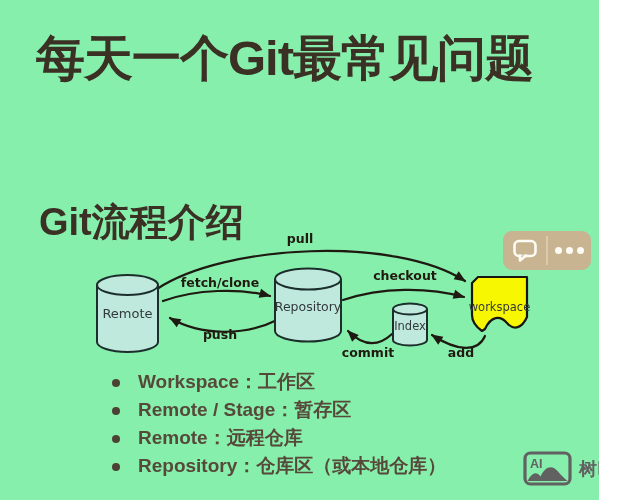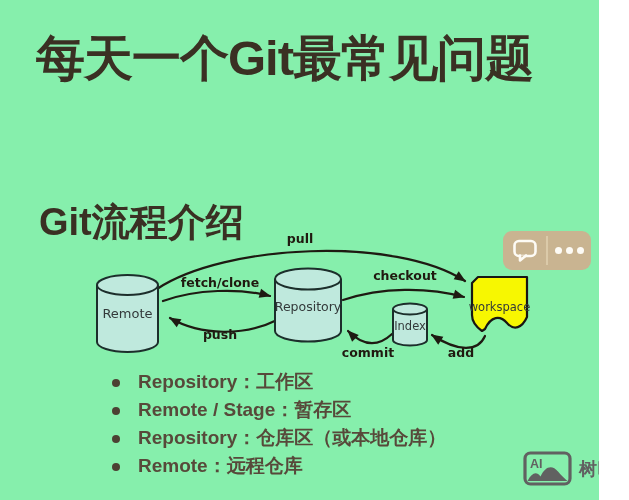--- a/index.html
+++ b/index.html
@@ -194,33 +194,33 @@
           <i></i>
           <i></i>
           <i></i>
         </span>
     </button>
   </div>
 
   <ul class="legend">
     <li>
       <span class="bullet"></span>
-      <span>Repository：工作区</span>
+      <span>Workspace：工作区</span>
     </li>
     <li>
       <span class="bullet"></span>
       <span>Remote / Stage：暂存区</span>
     </li>
     <li>
       <span class="bullet"></span>
+      <span>Remote：远程仓库</span>
+    </li>
+    <li>
+      <span class="bullet"></span>
       <span>Repository：仓库区（或本地仓库）</span>
-    </li>
-    <li>
-      <span class="bullet"></span>
-      <span>Remote：远程仓库</span>
     </li>
   </ul>
 
   <div class="watermark">
     <svg width="49" height="35" viewBox="0 0 49 35">
       <rect x="2" y="2" width="45" height="31" rx="5.5" fill="none" stroke="#616161" stroke-width="3.2"></rect>
       <text x="7" y="16.5" font-size="12.5" font-weight="bold" fill="#616161" font-family="Liberation Sans, sans-serif">AI</text>
       <path d="M4.5 30 C9 21.5, 13.5 20, 17.5 25.5 C22 15.5, 29 13, 35 20.5 C38.5 24.5, 42 28, 44.5 30 Z" fill="#616161"></path>
     </svg>
     <span class="brand">树叶云</span>

